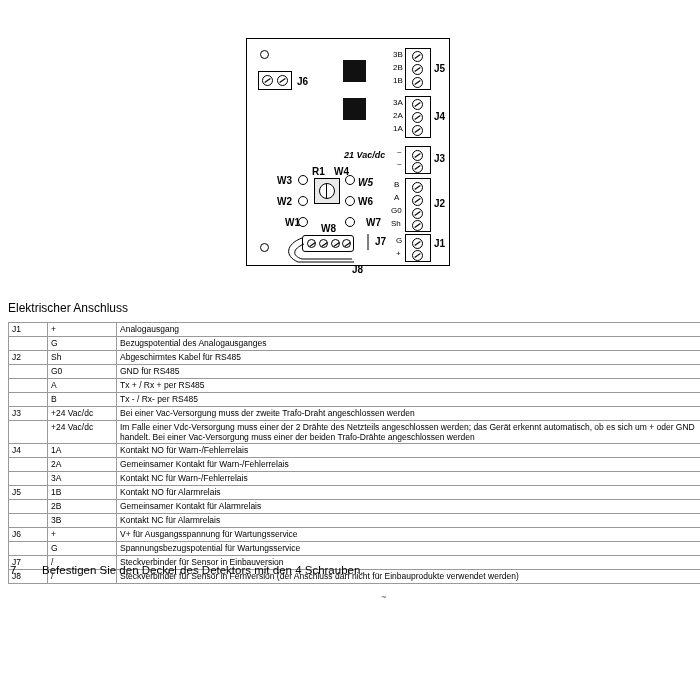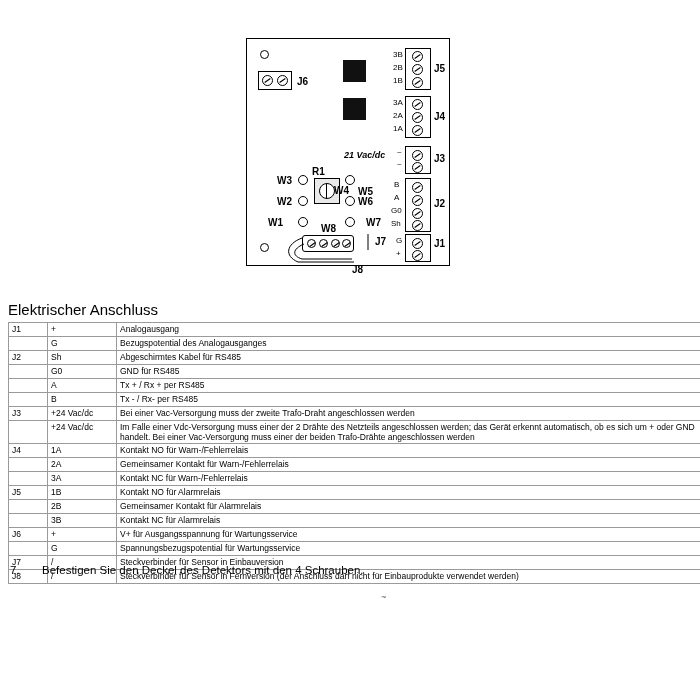--- a/index.html
+++ b/index.html
@@ -120,21 +120,21 @@
     border-radius: 50%;
     box-sizing: border-box;
     background: #fff;
   }
 
   
   .section-title {
     position: absolute;
     left: 8px;
     top: 301px;
-    font-size: 15px;
+    font-size: 12px;
   }
 
   
   table.conn {
     position: absolute;
     left: 8px;
     top: 322px;
     width: 677px;
     border-collapse: collapse;
     font-size: 8.5px;
@@ -242,23 +242,23 @@
 
   <div class="jcircle" style="left:52px; top:137px;"></div>
   <div class="jcircle" style="left:52px; top:158px;"></div>
   <div class="jcircle" style="left:52px; top:179px;"></div>
   <div class="jcircle" style="left:99px; top:137px;"></div>
   <div class="jcircle" style="left:99px; top:158px;"></div>
   <div class="jcircle" style="left:99px; top:179px;"></div>
 
   <div class="lbl-b" style="left:31px; top:137px;">W3</div>
   <div class="lbl-b" style="left:31px; top:158px;">W2</div>
-  <div class="lbl-b" style="left:22px; top:179px;text-align:right;">W1</div>
-  <div class="lbl-b" style="left:88px; top:128px;margin-top:19px;">W4</div>
-  <div class="lbl-b" style="left:112px; top:148px;">W5</div>
+  <div class="lbl-b" style="left:39px; top:179px;text-align:right;">W1</div>
+  <div class="lbl-b" style="left:88px; top:128px;">W4</div>
+  <div class="lbl-b" style="left:112px; top:139px;font-style:italic;">W5</div>
   <div class="lbl-b" style="left:112px; top:158px;">W6</div>
   <div class="lbl-b" style="left:120px; top:179px;">W7</div>
   <div class="lbl-b" style="left:75px; top:185px;">W8</div>
 
   <div class="tb" style="left:56px; top:197px; width:52px; height:17px; border-radius:3px;">
     <div class="screw" style="left:4px; top:3px; width:9px; height:9px;"></div>
     <div class="screw" style="left:16px; top:3px; width:9px; height:9px;"></div>
     <div class="screw" style="left:28px; top:3px; width:9px; height:9px;"></div>
     <div class="screw" style="left:39px; top:3px; width:9px; height:9px;"></div>
   </div>

